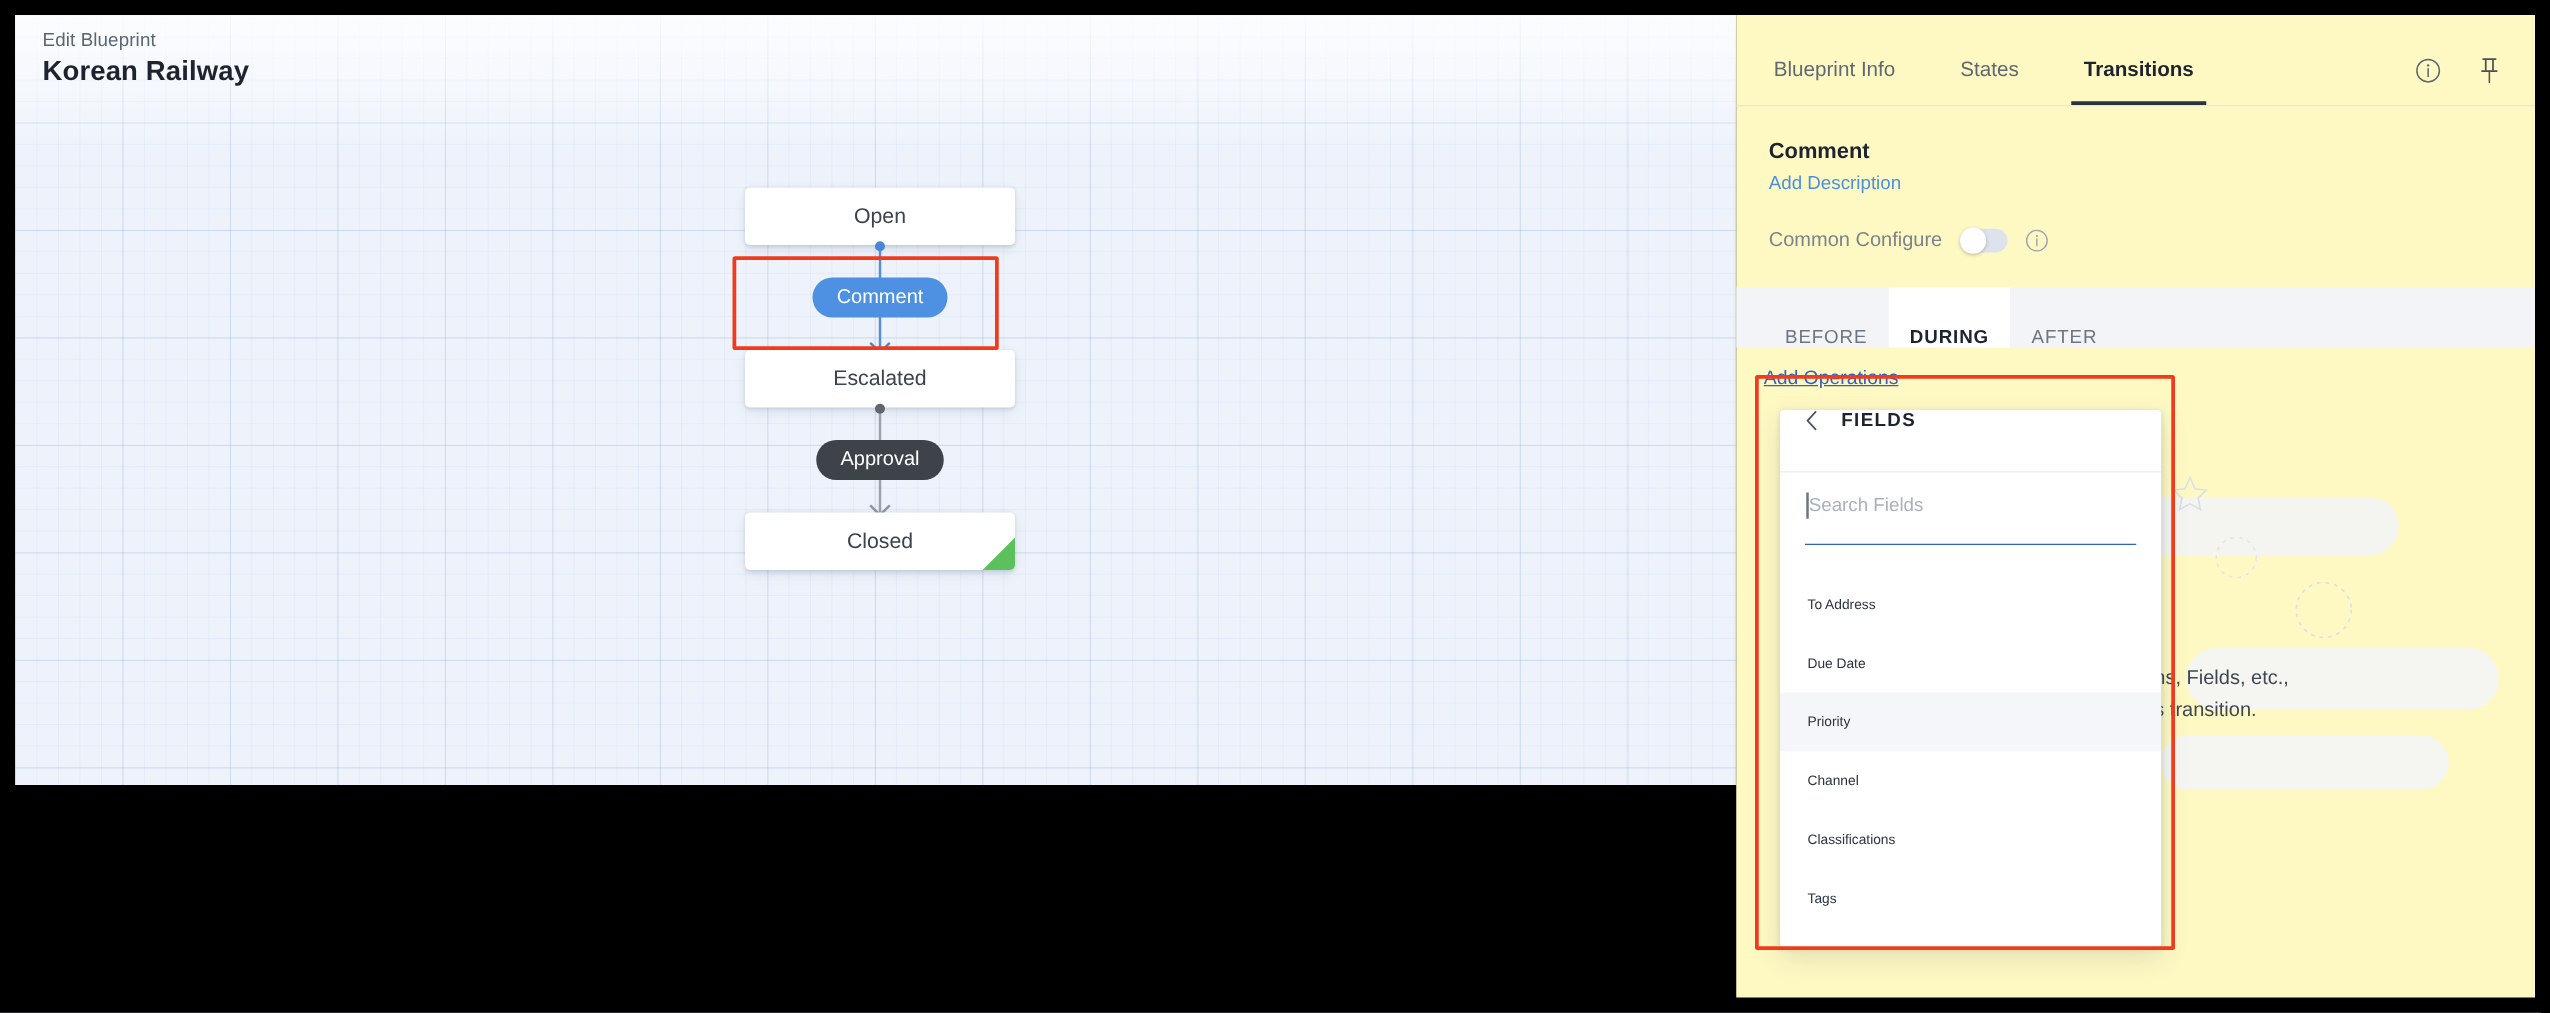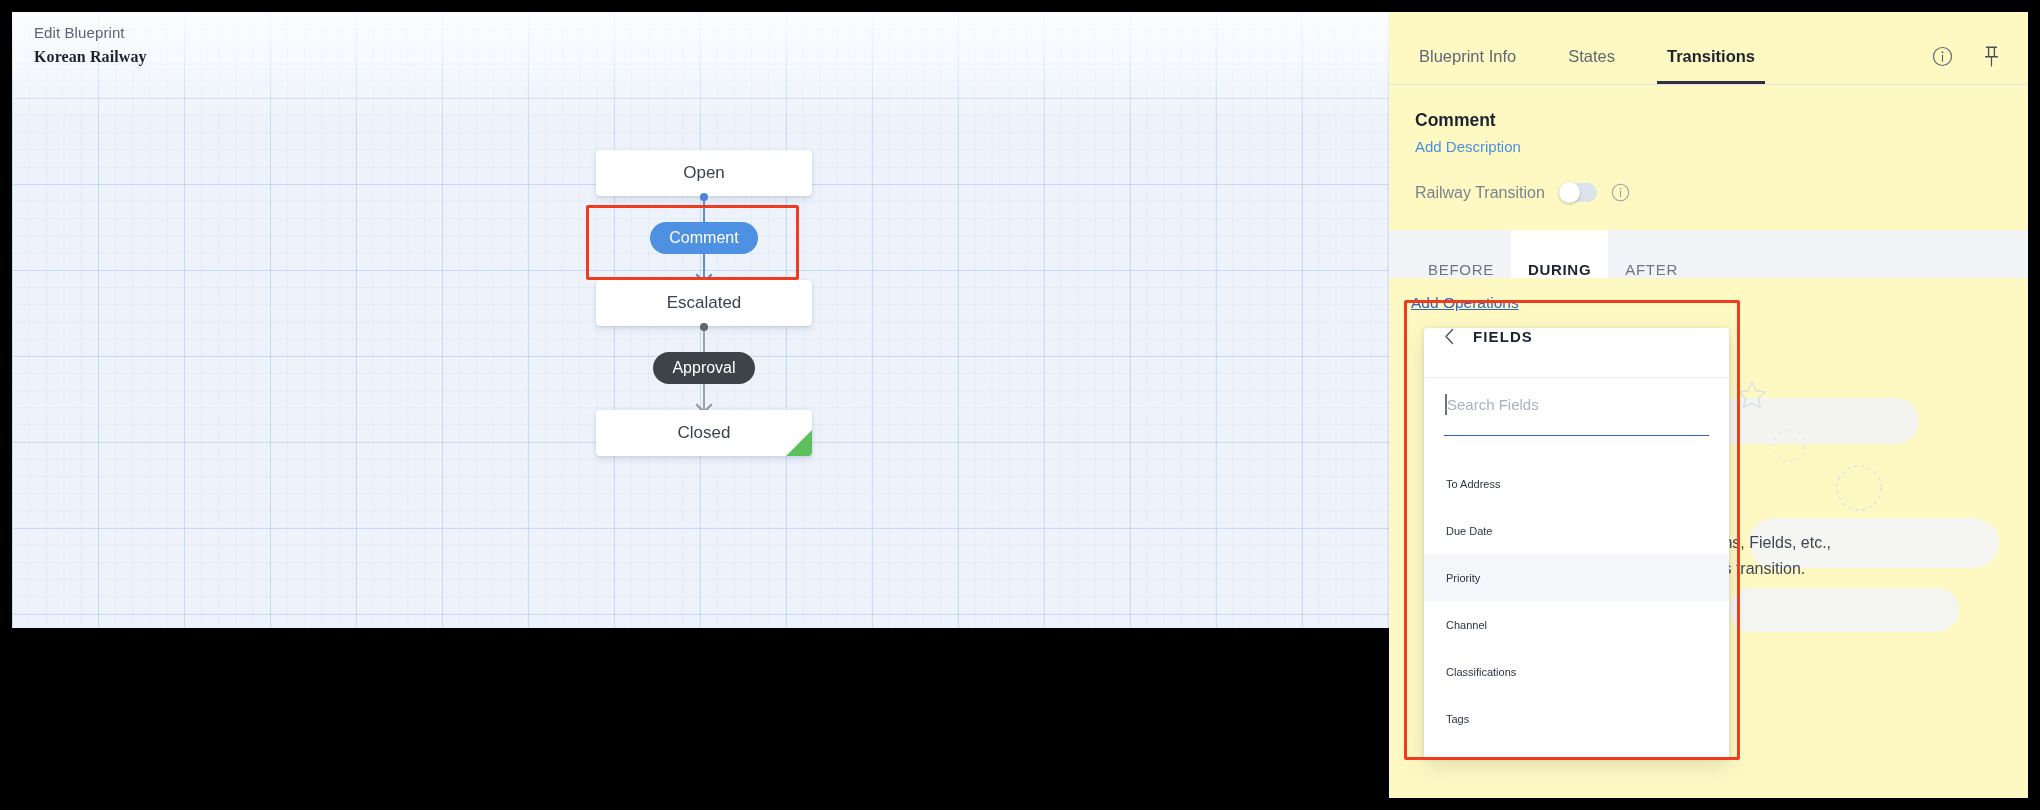--- a/index.html
+++ b/index.html
@@ -37,23 +37,22 @@
   .canvas-header {
     position: absolute;
     left: 22px; top: 10px;
     z-index: 4;
   }
   .hdr-sub {
     font-size: 15px; color: #5c6573; line-height: 22px;
     letter-spacing: .1px;
   }
   .hdr-title {
-    font-size: 16px; color: #1d2430; font-weight: bold; line-height: 26px;
+    font-size: 22px; color: #1d2430; font-weight: bold; line-height: 26px;
     letter-spacing: .1px;
-    font-family: Liberation Serif, serif;
   }
 
   
   .flow {
     position: absolute;
     left: 584px; top: 138px;
     width: 216px;
   }
   .node {
     position: relative;
@@ -369,21 +368,21 @@
           </svg>
         </span>
       </div>
     </div>
 
     <div class="panel-body">
       <div class="trans-title">Comment</div>
       <div class="add-desc">Add Description</div>
 
       <div class="common-row">
-        <span class="common-label">Railway Transition</span>
+        <span class="common-label">Common Configure</span>
         <span class="toggle">
           <span class="knob"></span>
         </span>
         <span class="ico">
           <svg width="19" height="19" viewBox="0 0 19 19">
             <circle cx="9.5" cy="9.5" r="8.2" fill="none" stroke="#9aa2ad" stroke-width="1.1"></circle>
             <circle cx="9.5" cy="5.8" r="0.85" fill="#9aa2ad"></circle>
             <path d="M9.5 8.2 L9.5 13.6" stroke="#9aa2ad" stroke-width="1.1" stroke-linecap="round"></path>
           </svg>
         </span>

